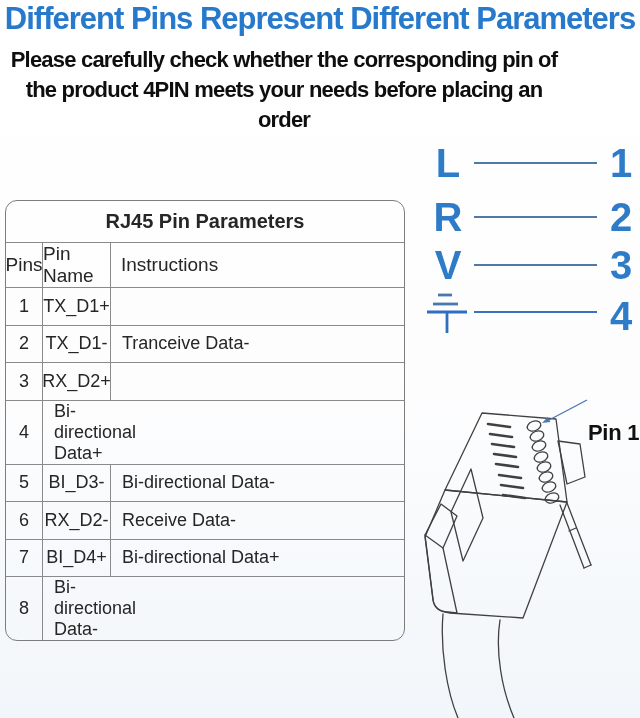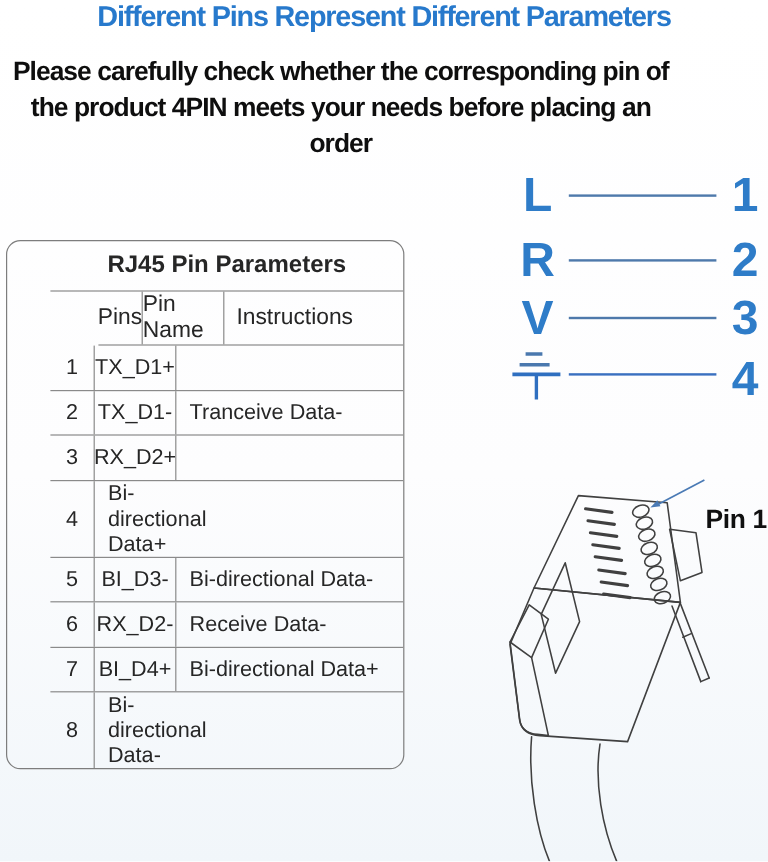--- a/index.html
+++ b/index.html
@@ -4,44 +4,44 @@
 <style>
   html,body{margin:0;padding:0;background:#ffffff;}
   .stage{
     position:relative;width:640px;height:718px;overflow:hidden;
     font-family:"Liberation Sans",sans-serif;
     background:linear-gradient(180deg,#ffffff 0%,#fdfdfe 55%,#f1f6fa 100%);
   }
   
   .title{
     position:absolute;top:1px;left:0;width:640px;text-align:center;
-    font-size:24px;font-weight:700;letter-spacing:-1px;color:#2779cc;
+    font-size:31px;font-weight:700;letter-spacing:-1px;color:#2779cc;
   }
   .subtitle{
     position:absolute;top:45px;left:0;width:568px;text-align:center;
     font-size:22px;font-weight:700;letter-spacing:-0.8px;color:#0e0e0e;line-height:30px;
   }
   
   .pin-table{
-    position:absolute;left:5px;top:200px;width:332px;height:441px;
+    position:absolute;left:5px;top:200px;width:400px;height:441px;
     border:1.5px solid #7d7d7d;border-radius:12px;box-sizing:border-box;
-    display:flex;flex-direction:column;color:#262626;background:transparent;padding-left:36px;
+    display:flex;flex-direction:column;color:#262626;background:transparent;
   }
   .tbl-title{
     height:41px;flex:none;display:flex;align-items:center;justify-content:center;
     font-size:20px;font-weight:700;border-bottom:1px solid #8a8a8a;
   }
   .trow{
     flex:1;display:grid;grid-template-columns:37px 68px 1fr;
     border-bottom:1px solid #8a8a8a;font-size:18px;
   }
   .trow:last-child{border-bottom:none;}
   .trow .c1,.trow .c2{display:flex;align-items:center;justify-content:center;border-right:1px solid #8a8a8a;}
   .trow .c3{display:flex;align-items:center;padding-left:11px;}
-  .trow.header{font-size:19px;margin-left:40px;}
+  .trow.header{font-size:19px;}
   .trow.header .c3{padding-left:10px;}
   
   .wletter{
     position:absolute;left:433px;width:30px;text-align:center;
     font-size:40px;line-height:40px;font-weight:600;color:#2e7cc8;
   }
   .wline{position:absolute;left:474px;width:123px;height:2px;background:#4e79ab;}
   .wnum{
     position:absolute;left:602px;width:38px;text-align:center;
     font-size:40px;line-height:40px;font-weight:600;color:#2e7cc8;

